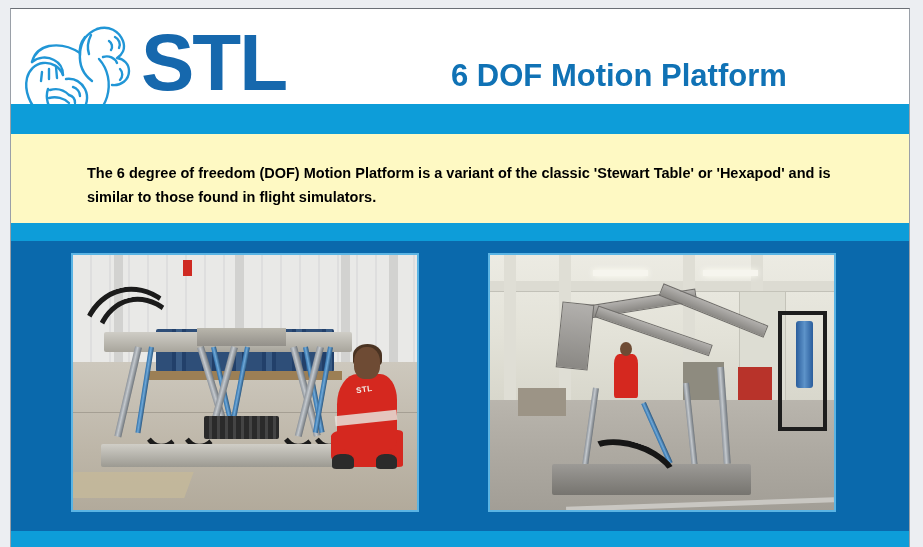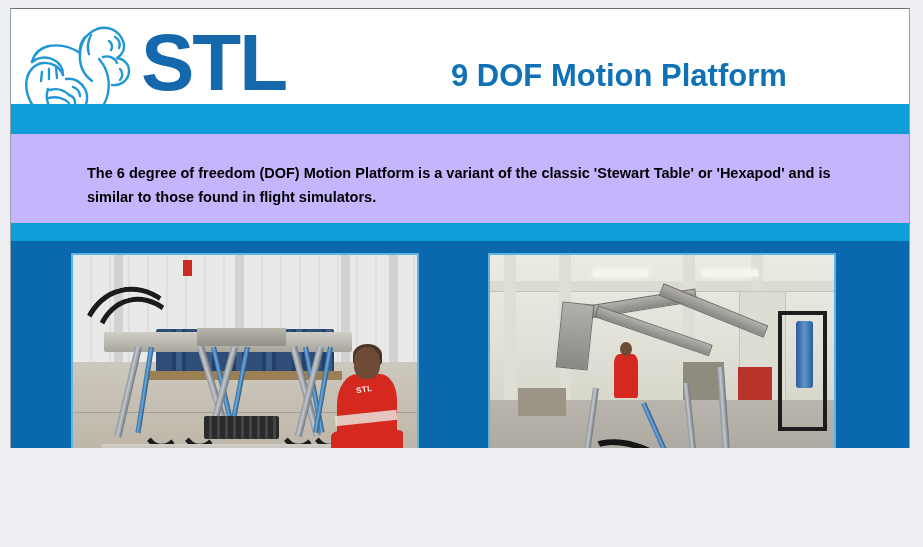--- a/index.html
+++ b/index.html
@@ -10,21 +10,21 @@
     height: 547px;
     overflow: hidden;
     font-family: "Liberation Sans", sans-serif;
   }
 
   #page {
     position: absolute;
     left: 10px;
     top: 8px;
     width: 900px;
-    height: 440px;
+    height: 539px;
     background: #ffffff;
     border-top: 1px solid #6b6f76;
     border-left: 1px solid #9aa0a8;
     border-right: 1px solid #9aa0a8;
     box-sizing: border-box;
     overflow: hidden;
   }
 
   
   .header {
@@ -90,21 +90,21 @@
     line-height: 34px;
     font-weight: bold;
     color: #1072b5;
     z-index: 3;
   }
 
   
   .intro-zone {
     position: relative;
     height: 89px;
-    background: #c4b5fd;
+    background: #fef9c3;
   }
 
   .intro-text {
     position: absolute;
     left: 76px;
     top: 27px;
     width: 790px;
     font-size: 14.5px;
     line-height: 24px;
     font-weight: bold;
@@ -342,21 +342,21 @@
             <path d="M30 52 l0 10 M37 50 l1 11 M23 55 l-1 9"></path>
             <path d="M40 104 l4 -7 M49 108 l3 -8 M58 109 l3 -8 M67 106 l4 -7 M75 100 l5 -6"></path>
             <path d="M31 73 c7 -2 14 0 19 5 M30 81 c7 -2 15 0 20 5 M31 89 c7 -2 14 0 19 4"></path>
           </g>
         </svg>
       </div>
       <div class="stl-word">STL</div>
     </div>
 
     <div class="cyan-bar-header"></div>
-    <div class="page-title">9 DOF Motion Platform</div>
+    <div class="page-title">6 DOF Motion Platform</div>
   </div>
 
   <div class="intro-zone">
     <div class="intro-text">The 6 degree of freedom (DOF) Motion Platform is a variant of the classic 'Stewart Table' or 'Hexapod' and is similar to those found in flight simulators.</div>
   </div>
 
   <div class="cyan-bar-mid"></div>
 
   <div class="gallery">
 

